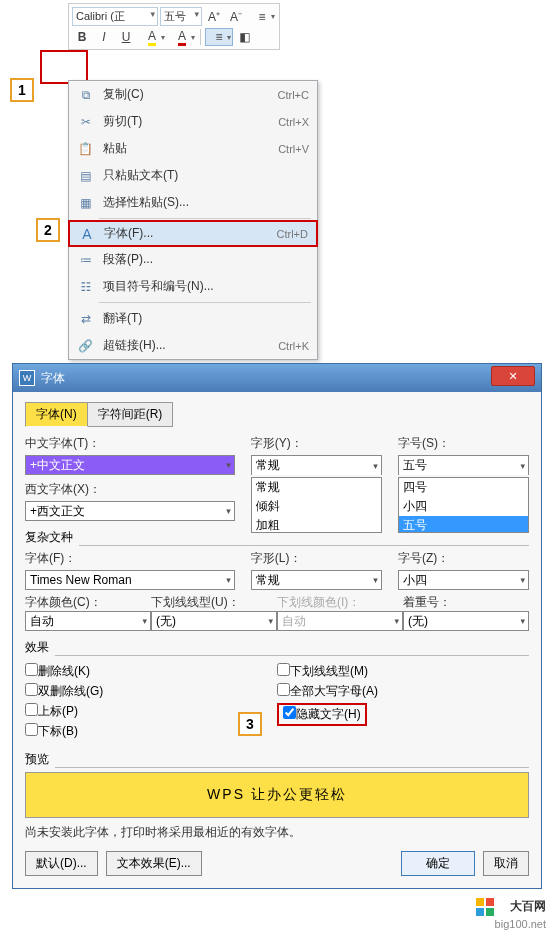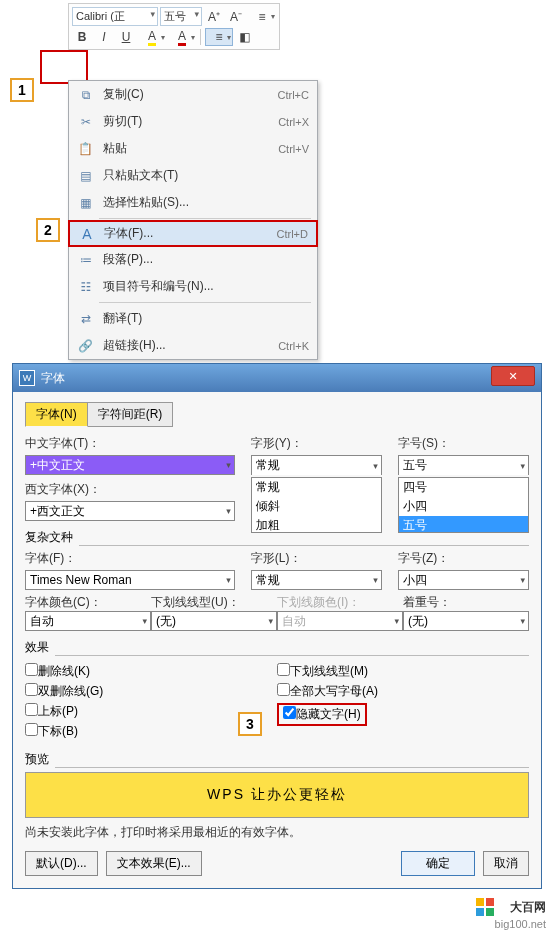--- a/index.html
+++ b/index.html
@@ -47,21 +47,21 @@
 .chk input{width:13px;height:13px}
 .fx-row{display:flex}
 .fx-col{flex:1}
 .preview{border:1px solid #999;height:46px;margin:4px 0;display:flex;align-items:center;justify-content:center;background:#fde047;letter-spacing:2px;font-size:14px}
 .note{font-size:12px;color:#333;margin:6px 0 10px 0}
 .btns{display:flex;gap:8px;align-items:center}
 .btn{border:1px solid #888;background:#f0f0f0;padding:3px 10px;border-radius:0;font-size:12px}
 .btn.primary{border:1px solid #3d7ab8;background:#e8f1fb;padding:3px 24px}
 .spacer{flex:1}
 .wm{position:absolute;bottom:4px;right:8px;font-size:11px;color:#888}
-.logo{position:absolute;bottom:18px;right:8px;display:flex;align-items:center;gap:16px;font-weight:bold;font-size:16px;color:#333}
+.logo{position:absolute;bottom:18px;right:8px;display:flex;gap:16px;font-weight:bold;font-size:16px;color:#333}
 .logo .sq{width:8px;height:8px}
 </style>
 </head>
 <body>
 
 <div class="toolbar">
   <div class="toolbar-row">
     <div class="tb-sel" style="width:86px">Calibri (正</div>
     <div class="tb-sel" style="width:42px">五号</div>
     <div class="tb-btn">A⁺</div>

